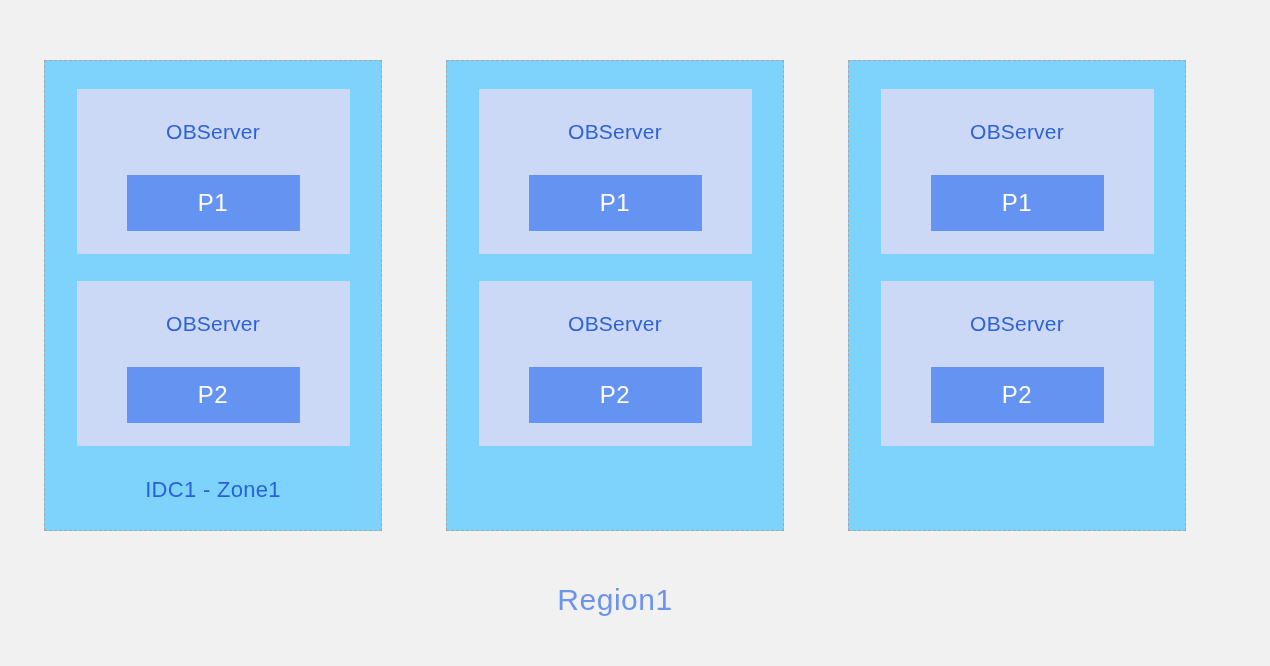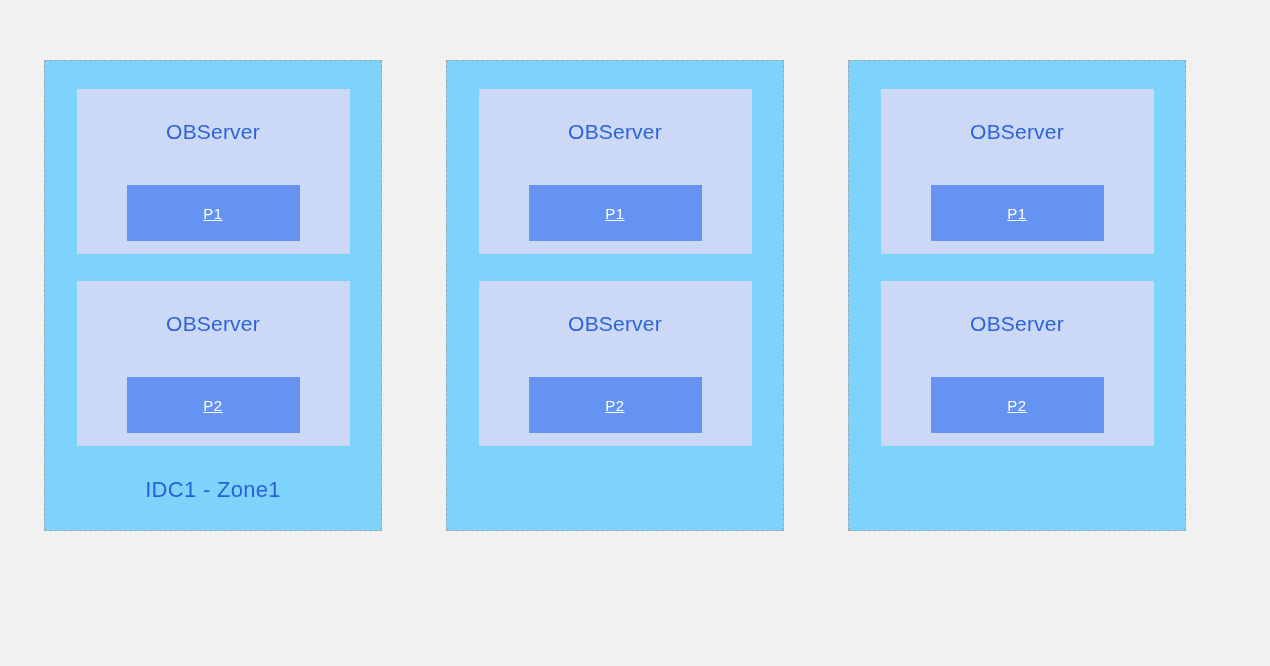--- a/index.html
+++ b/index.html
@@ -46,31 +46,30 @@
     margin-top: 27px;
   }
   .server-title {
     margin-top: 30px;
     font-size: 21px;
     line-height: 26px;
     color: #2d62d8;
     letter-spacing: 0.2px;
   }
   .partition {
-    margin-top: 40px;
+    margin-top: 30px;
     width: 173px;
     height: 56px;
     background: #6593f2;
     color: #ffffff;
-    font-size: 15px;
+    font-size: 24px;
     letter-spacing: 0.5px;
     display: flex;
     align-items: center;
     justify-content: center;
-    text-decoration: underline;
   }
   .zone-label {
     margin-top: 30px;
     font-size: 22px;
     line-height: 28px;
     color: #2b61d8;
     letter-spacing: 0.3px;
     text-align: center;
   }
   .region-label {
@@ -117,13 +116,14 @@
         <div class="partition">P1</div>
       </div>
       <div class="server">
         <div class="server-title">OBServer</div>
         <div class="partition">P2</div>
       </div>
     </div>
 
   </div>
 
+  <div class="region-label">Region1</div>
 </div>
 
 </body></html>

